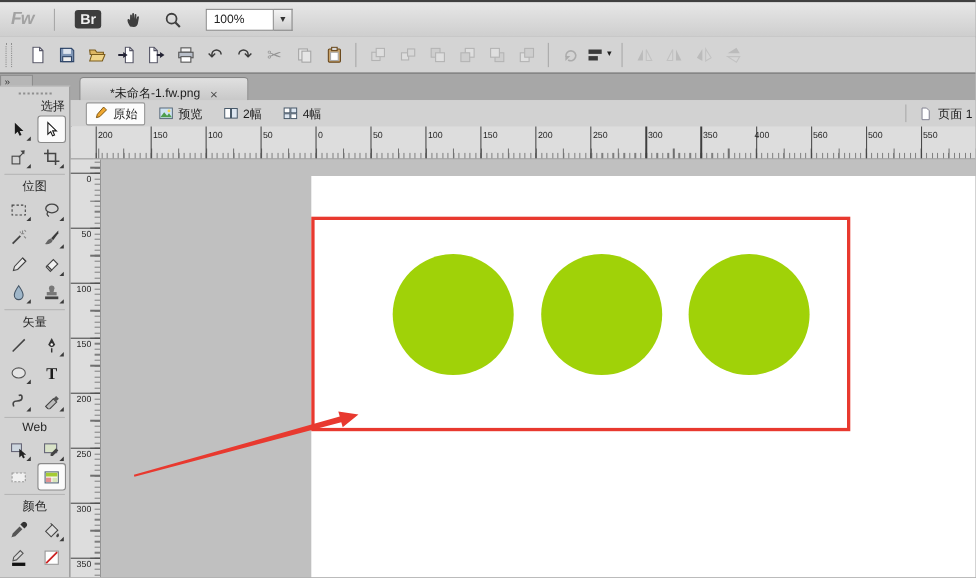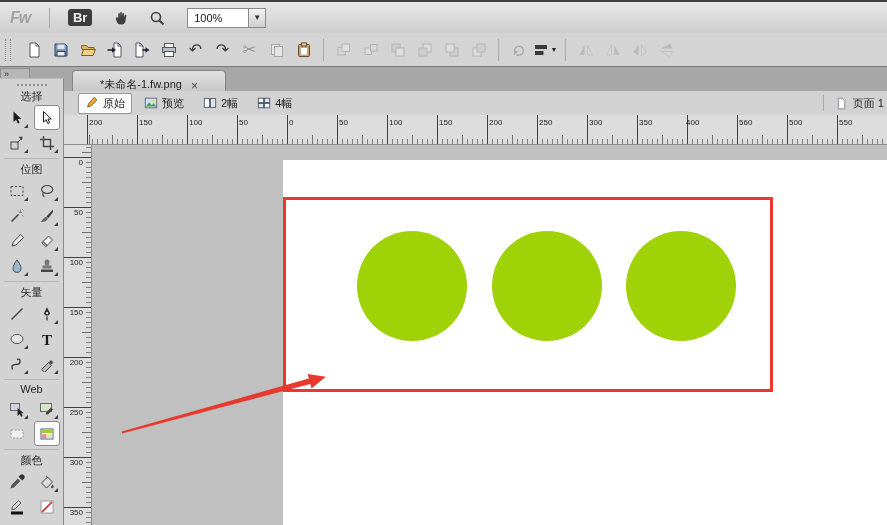--- a/index.html
+++ b/index.html
@@ -71,21 +71,21 @@
           background-repeat:repeat-y;}
   .vr-label{position:absolute;right:8px;font-size:8px;color:#1f1f1f;}
   .ruler-corner{position:absolute;left:64px;top:113px;width:21px;height:30px;background:#dddddd;
                 border-bottom:1px solid #8d8d8d;box-sizing:border-box;}
 
   
   .toolpanel{position:absolute;left:0;top:76px;width:64px;bottom:0;background:#d3d3d3;
              border-right:1px solid #8a8a8a;border-top:1px solid #bdbdbd;z-index:6;box-sizing:border-box;}
   .tp-grip{width:30px;margin:5px auto 1px;border-top:2px dotted #8f8f8f;}
   .tp-label{font-size:11px;color:#262626;text-align:center;margin:3px 4px 1px;padding-top:3px;border-top:1px solid #b6b6b6;}
-  .tp-label.first{border-top:none;padding-top:0;}
+  .tp-label.first{border-top:none;padding-top:0;text-align:right;}
   .tp-grid{display:flex;flex-wrap:wrap;justify-content:center;column-gap:4px;}
   .tool{width:26px;height:25px;display:flex;align-items:center;justify-content:center;position:relative;border-radius:3px;border:1px solid transparent;box-sizing:border-box;}
   .tool.active{background:#fbfbfb;border:1px solid #8a8a8a;}
   .tool.fly::after{content:"";position:absolute;right:1px;bottom:1px;width:0;height:0;
                    border-style:solid;border-width:0 0 4px 4px;border-color:transparent transparent #3a3a3a transparent;}
 
   
   .viewport{position:absolute;left:92px;top:143px;right:0;bottom:0;background:#c0c0c0;}
   .doc-canvas{position:absolute;left:191px;top:15px;right:0;bottom:0;background:#fff;}
   .anno-rect{position:absolute;left:191px;top:52px;width:490px;height:195px;border:3px solid #e8392f;box-sizing:border-box;}

